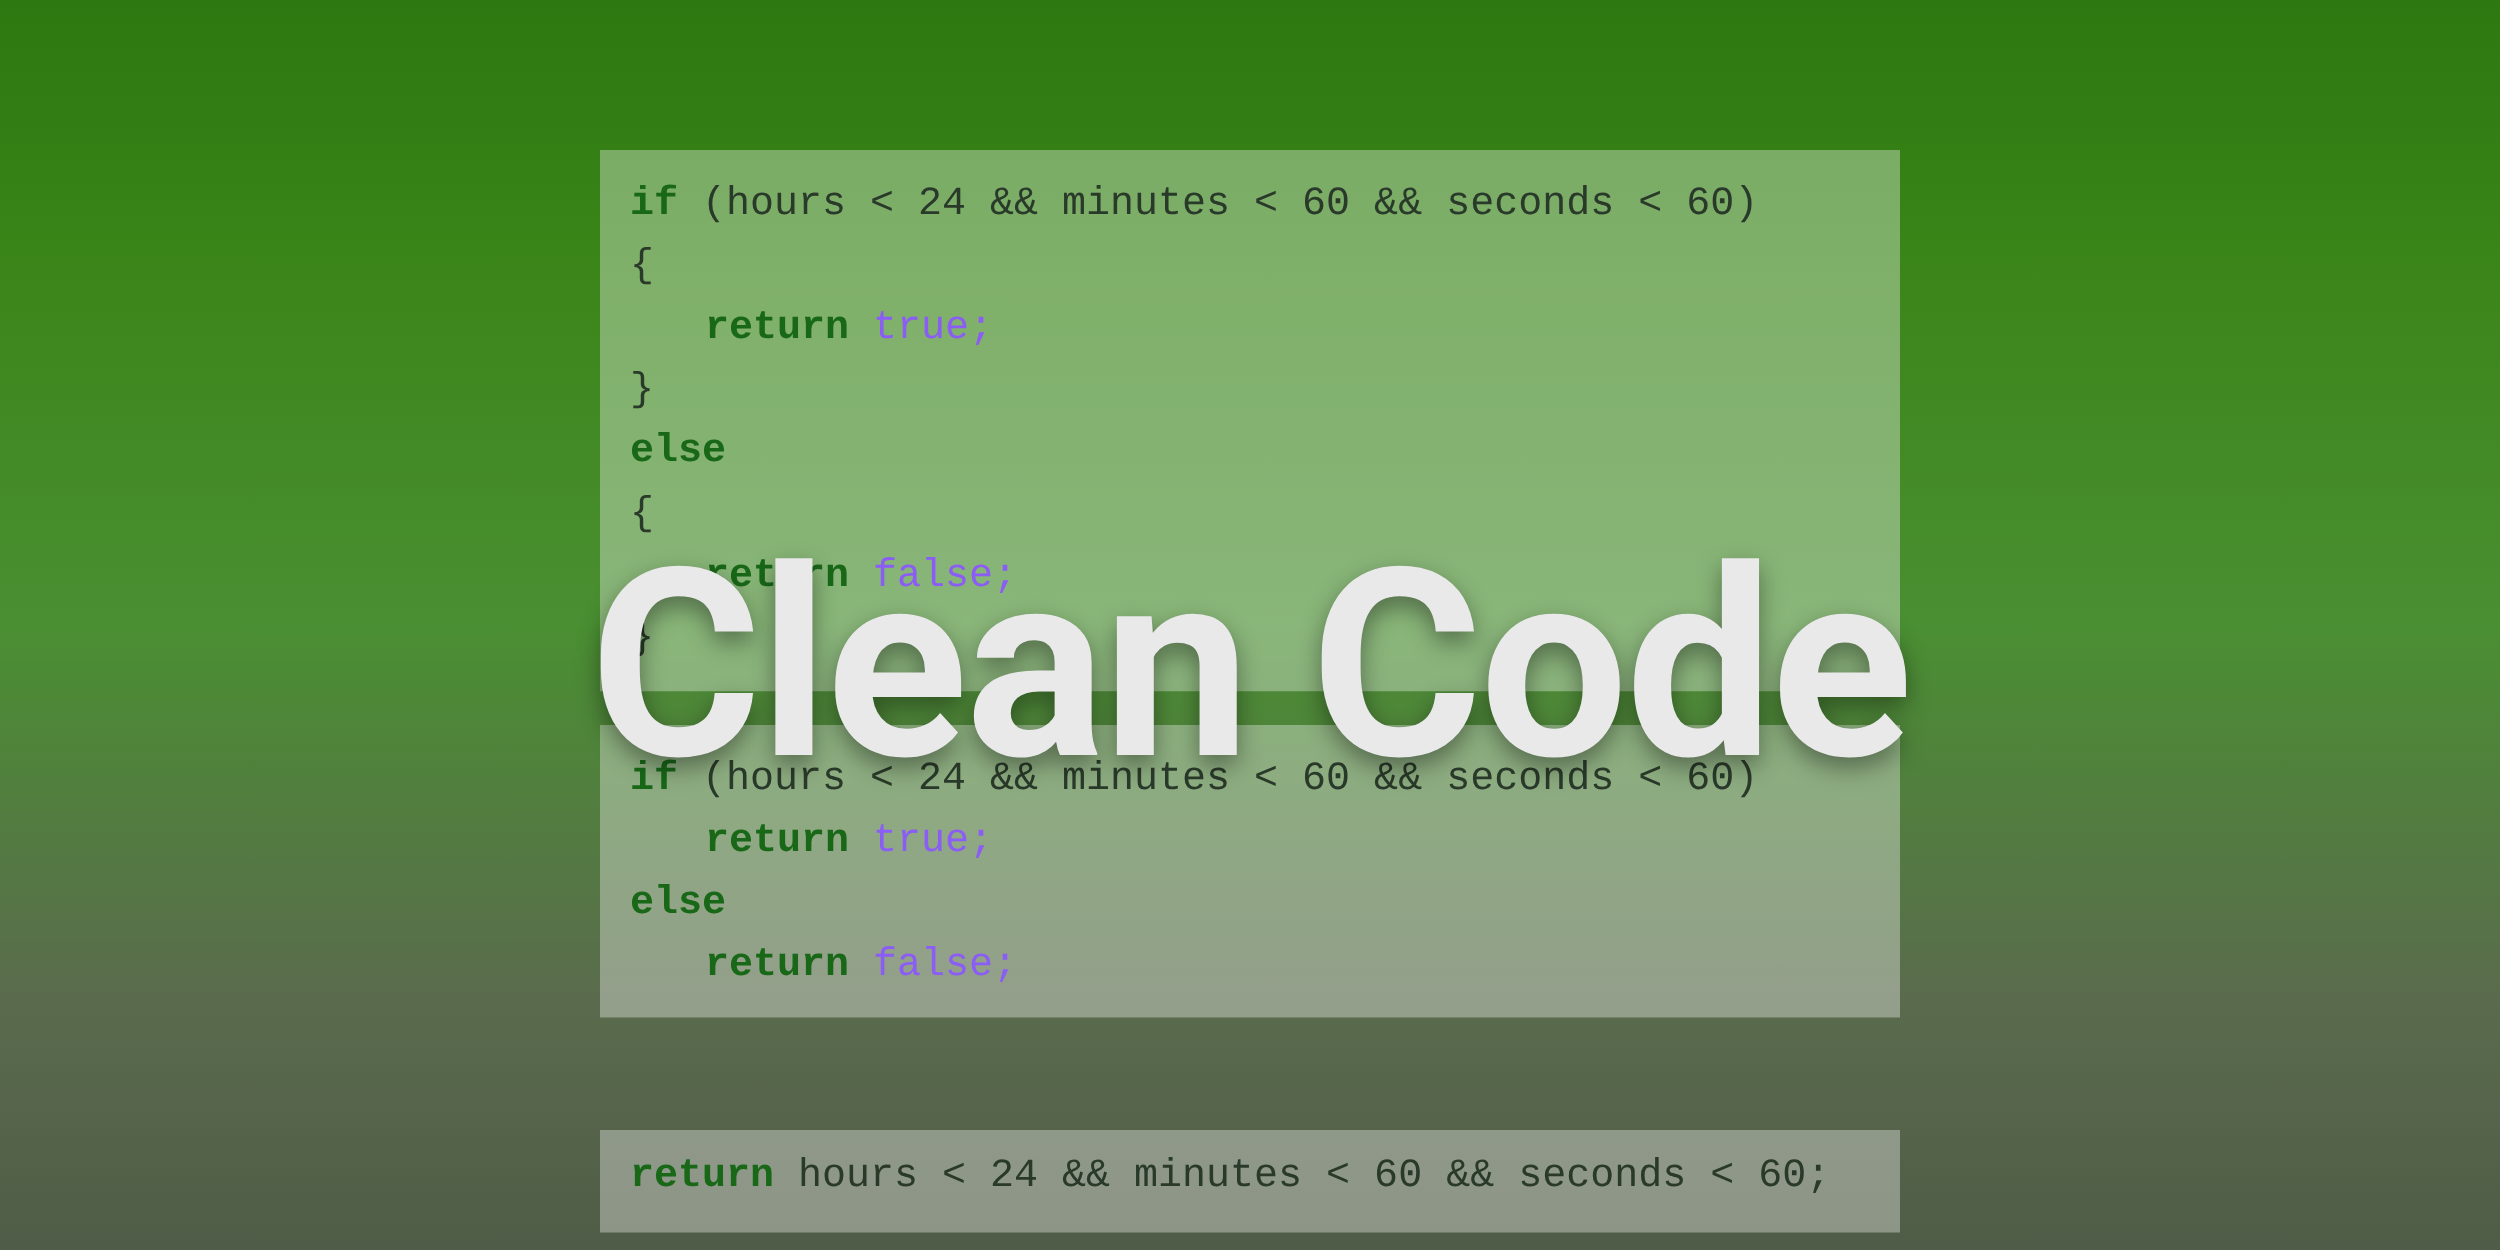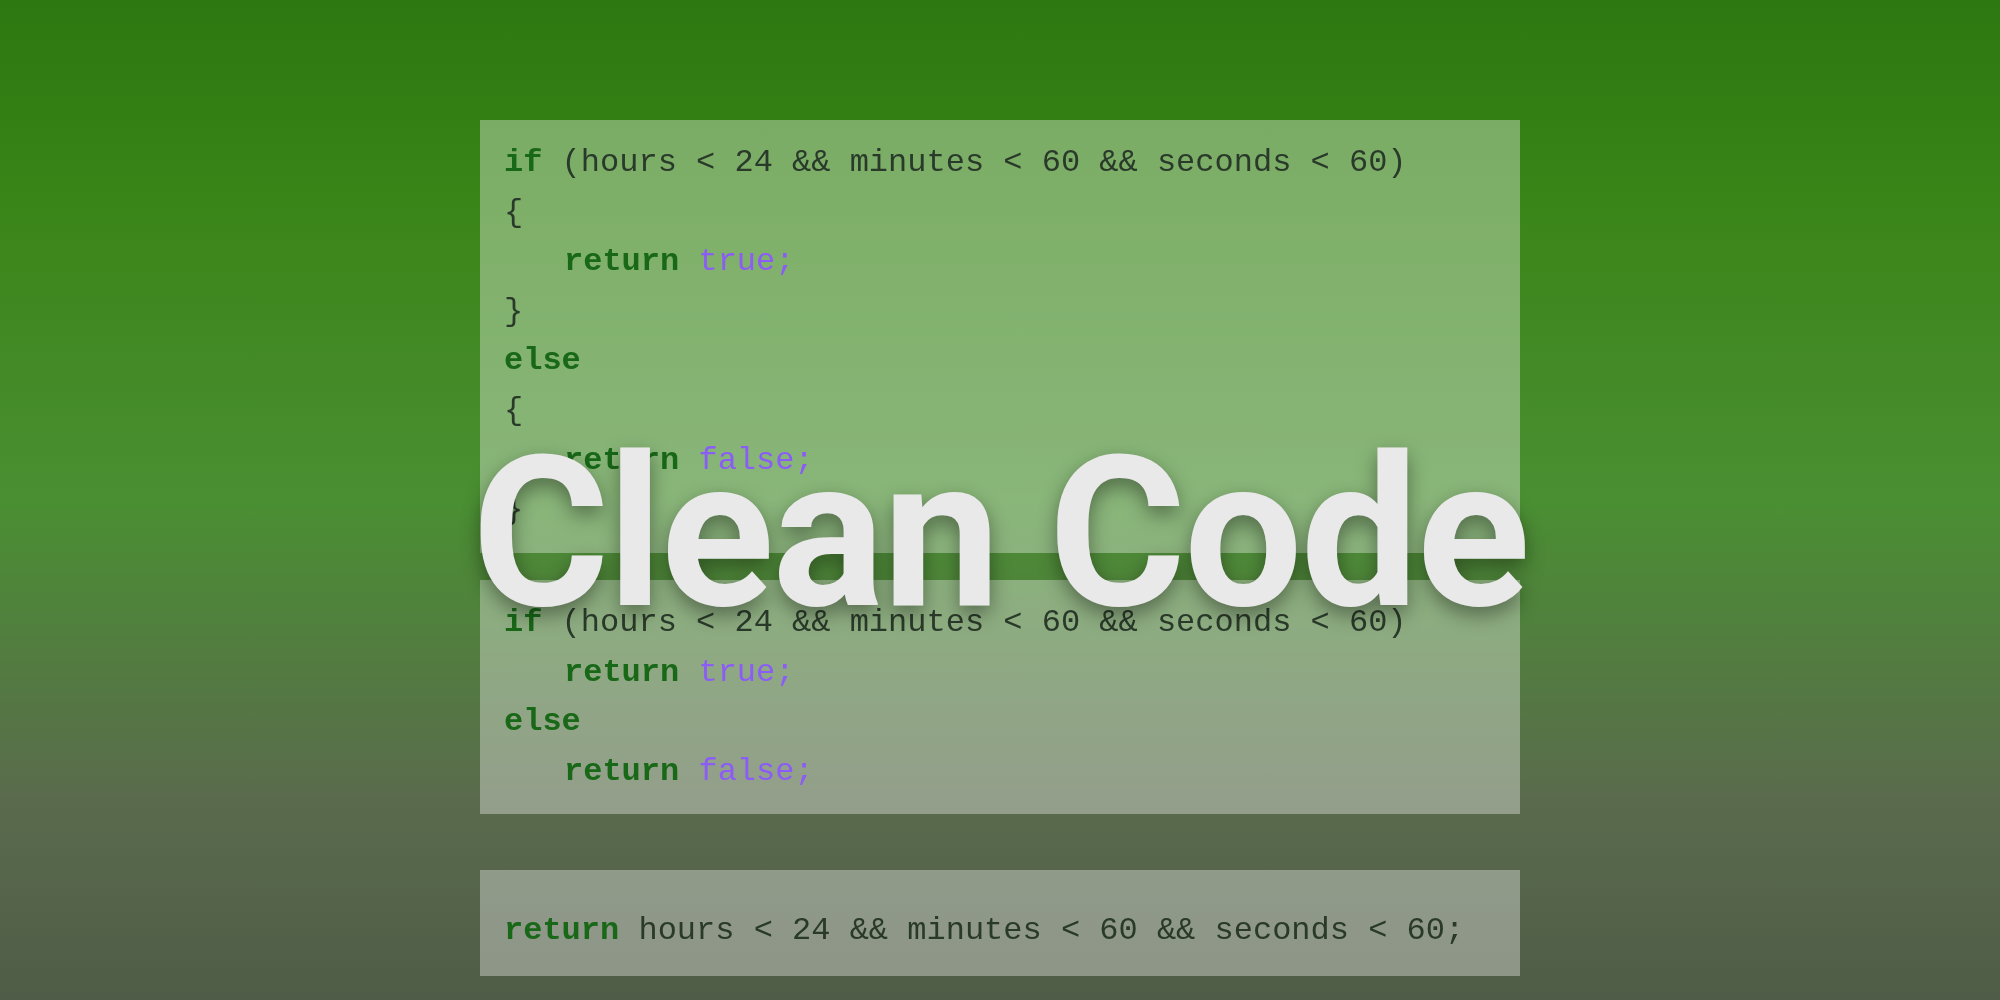--- a/index.html
+++ b/index.html
@@ -17,21 +17,21 @@
     width: 1040px;
     background: rgba(255,255,255,0.35);
     padding: 18px 24px;
     font-family: "SFMono-Regular", Consolas, "Liberation Mono", Menlo, monospace;
     font-size: 32px;
     line-height: 1.55;
     color: #2a3a2a;
   }
   .panel-1 { top: 120px; }
   .panel-2 { top: 580px; }
-  .panel-3 { top: 870px; padding-top: 36px; padding-bottom: 20px; }
+  .panel-3 { top: 904px; padding-top: 12px; padding-bottom: 20px; }
   .kw { color: #186818; font-weight: bold; }
   .lit { color: #8b5cf6; }
   .ident { color: #2a3a2a; }
   .punct { color: #2a3a2a; }
   .indent { display: inline-block; width: 60px; }
   .title-overlay {
     position: absolute;
     top: 410px;
     left: 0;
     width: 100%;

